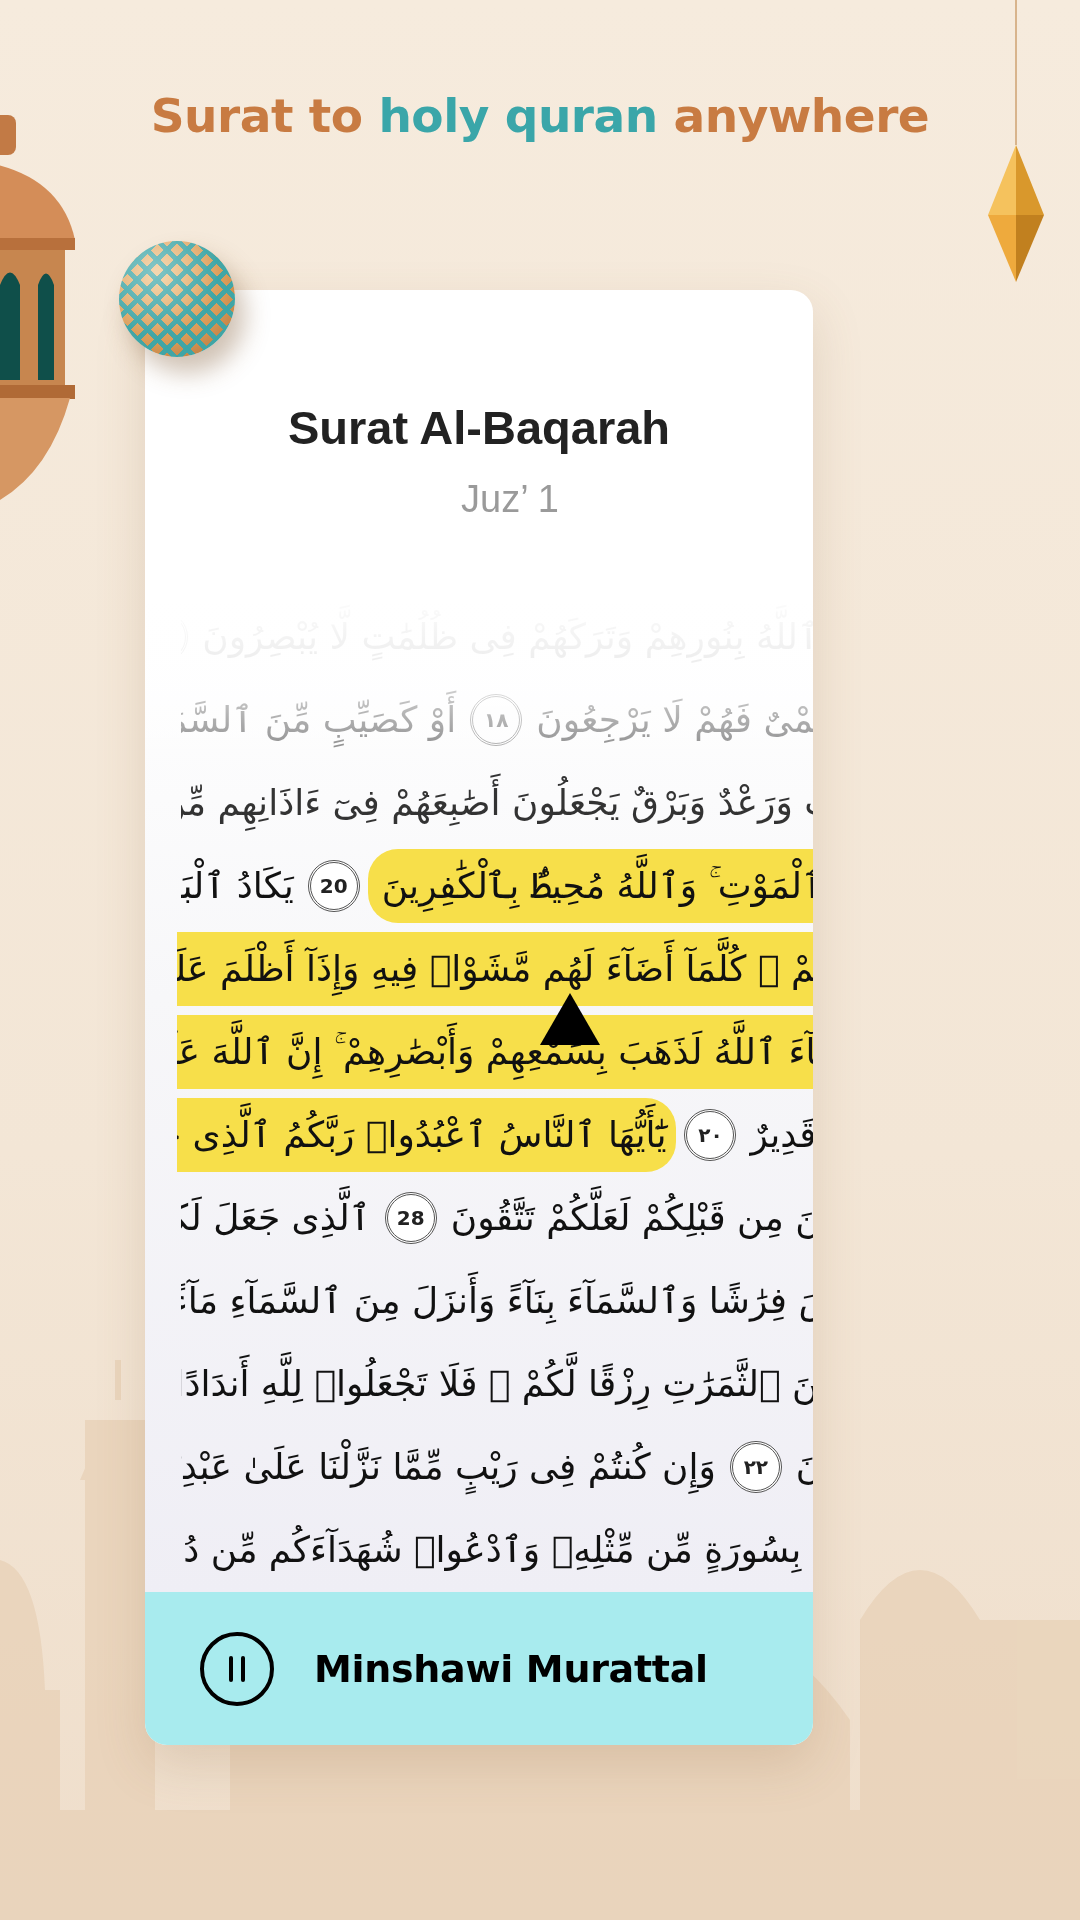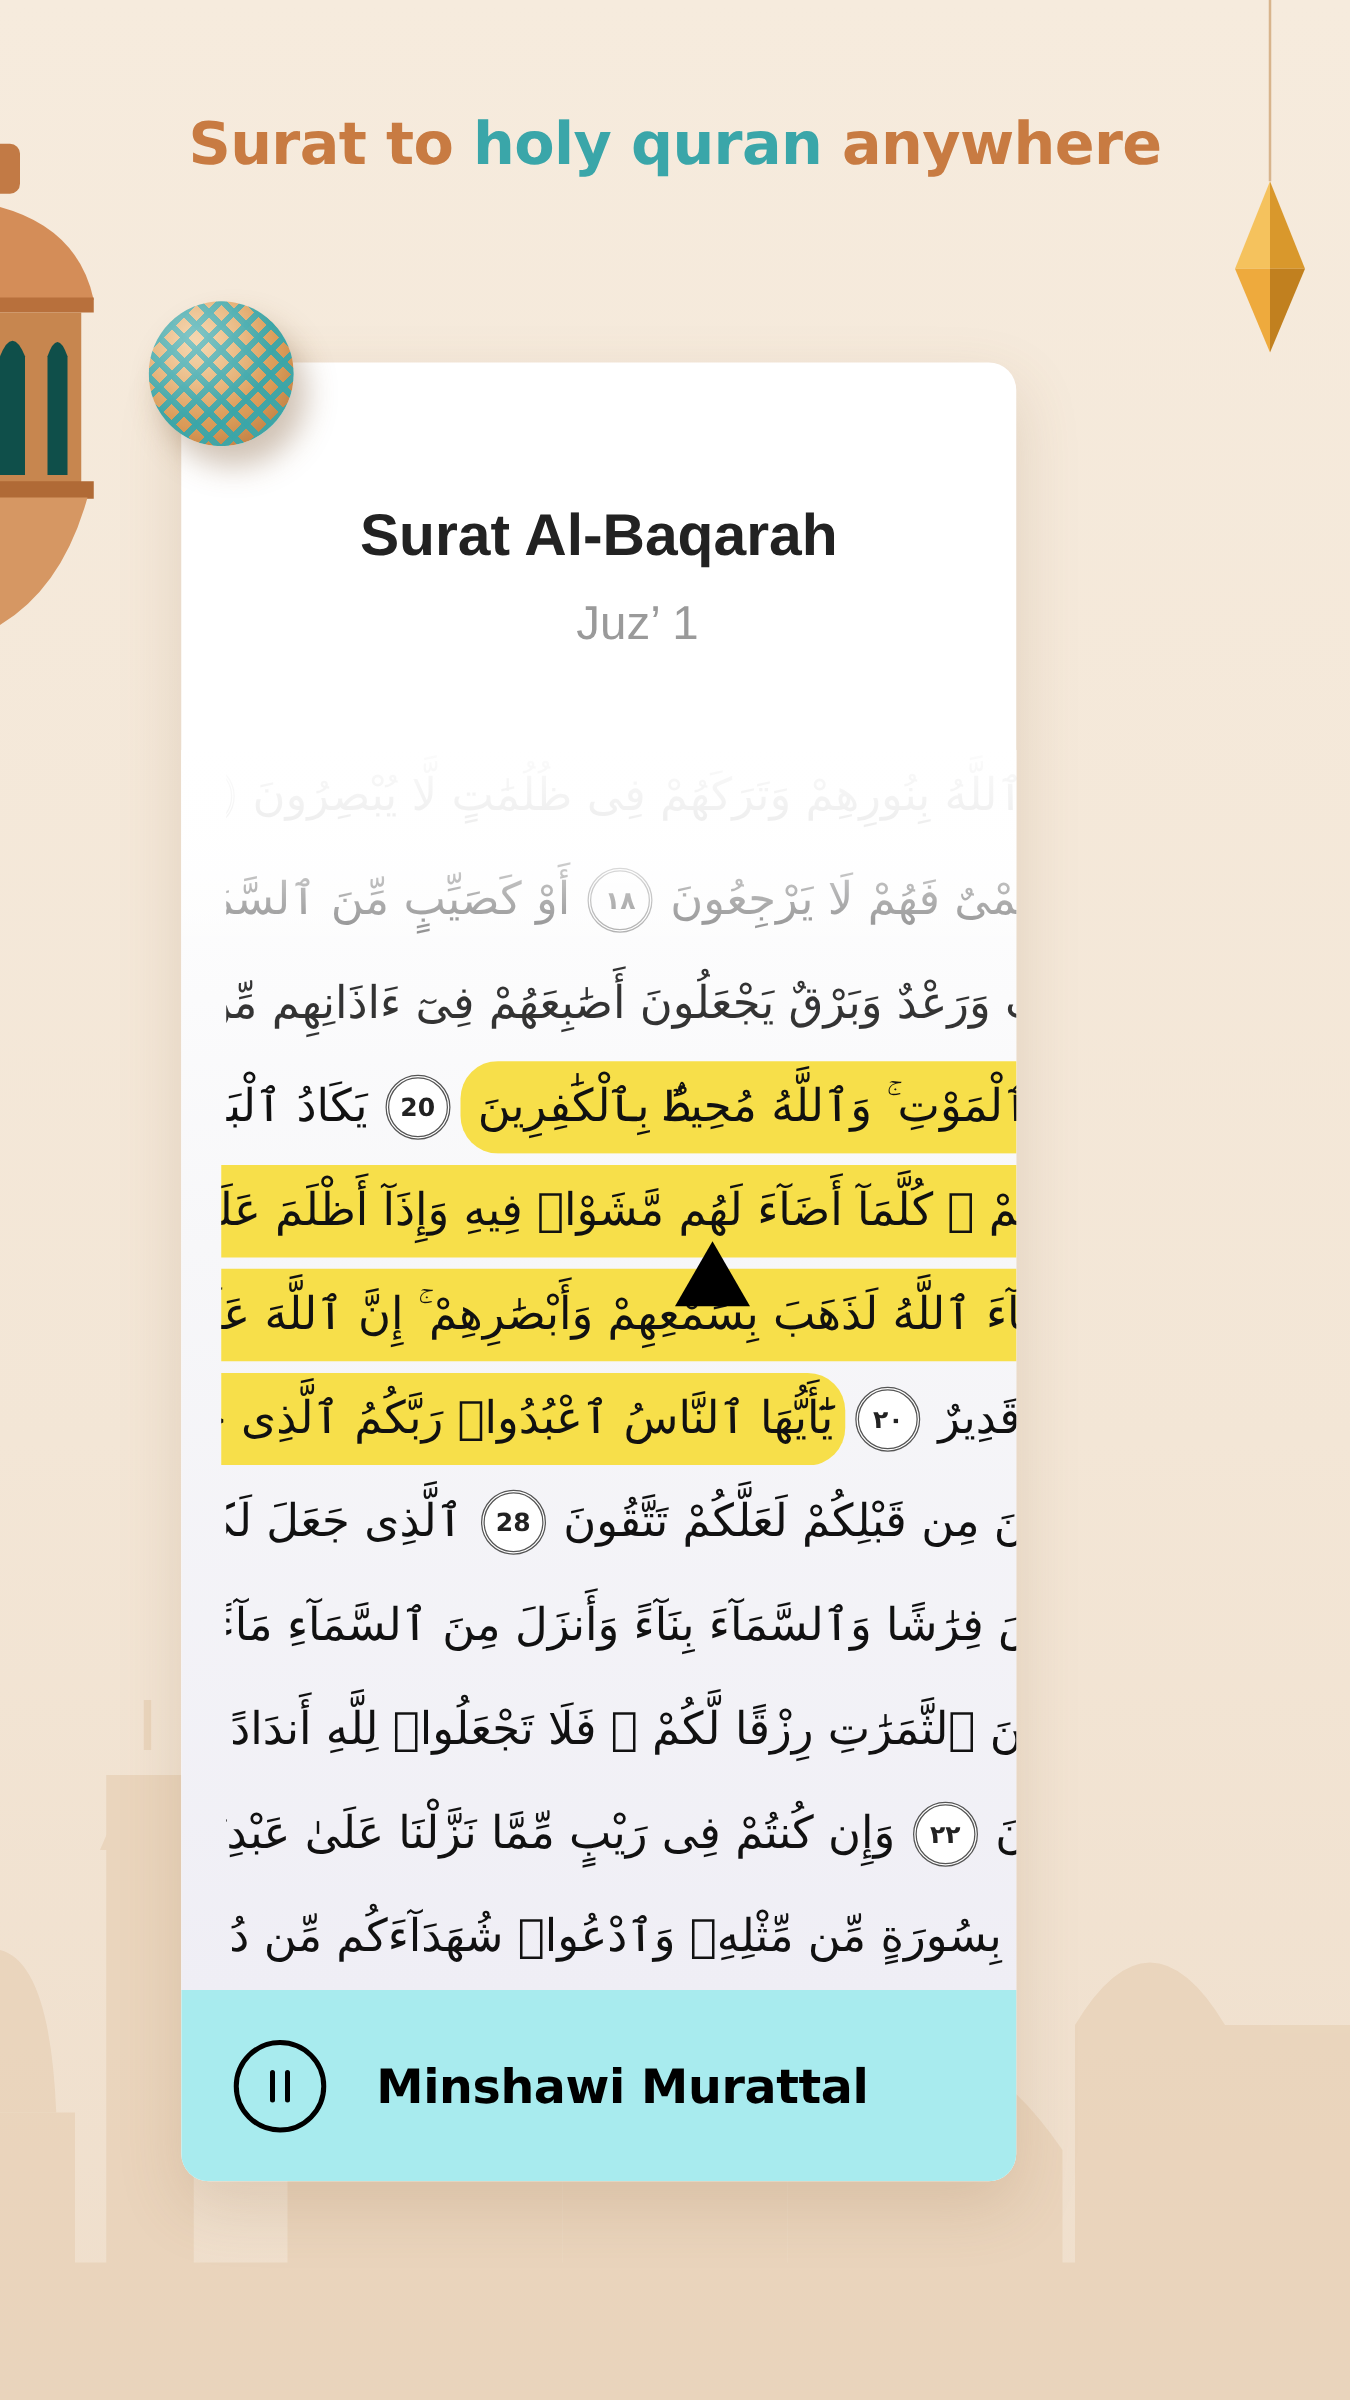--- a/index.html
+++ b/index.html
@@ -86,21 +86,21 @@
   .pointer {
     position: absolute; left: 540px; top: 993px; width: 0; height: 0;
     border-left: 30px solid transparent; border-right: 30px solid transparent;
     border-bottom: 52px solid #000; z-index: 10;
   }
 
   
   .player {
     position: absolute; left: 0; bottom: 0; width: 793px; height: 153px;
     background: #a8ebee;
-    display: flex; align-items: center; padding-left: 42px;
+    display: flex; align-items: center; padding-left: 55px;
   }
   .pause-btn {
     width: 74px; height: 74px; border-radius: 50%; border: 4px solid #000;
     display: flex; align-items: center; justify-content: center; gap: 8px;
     cursor: pointer;
   }
   .pause-btn span { width: 4px; height: 26px; background: #000; border-radius: 2px; }
   .reciter {
     margin-left: 40px; font-family: "DejaVu Sans", sans-serif; font-weight: bold;
     font-size: 38px; color: #000; letter-spacing: -0.3px;

